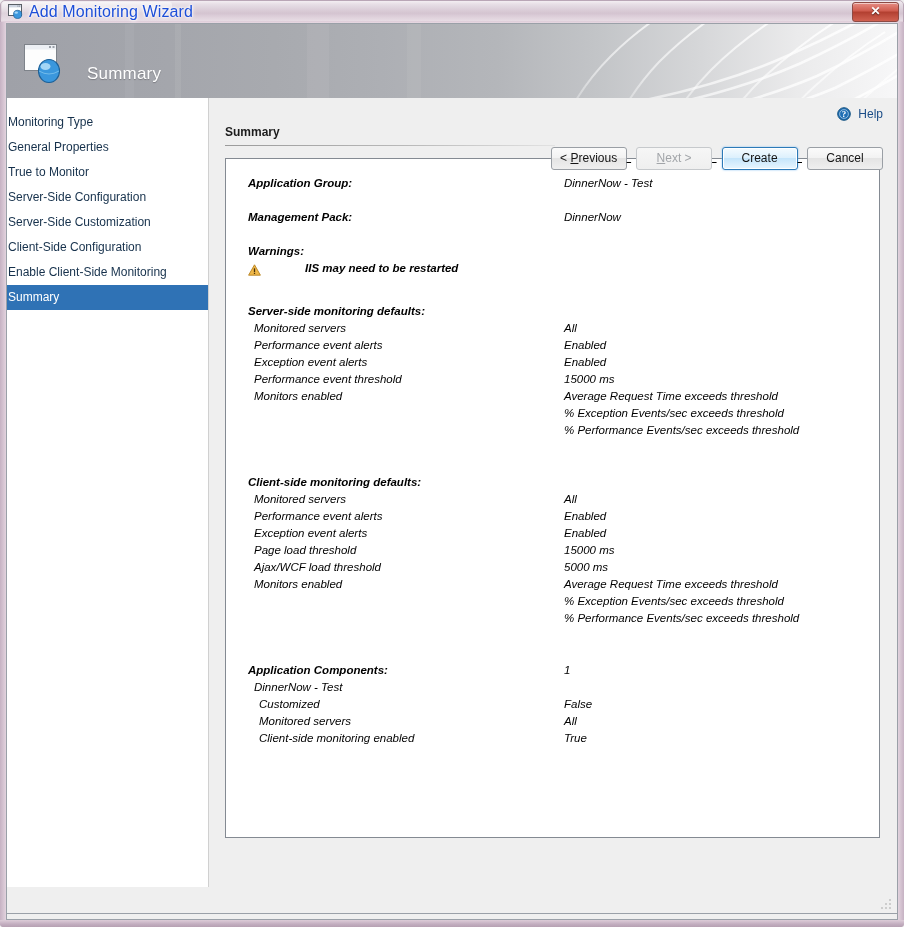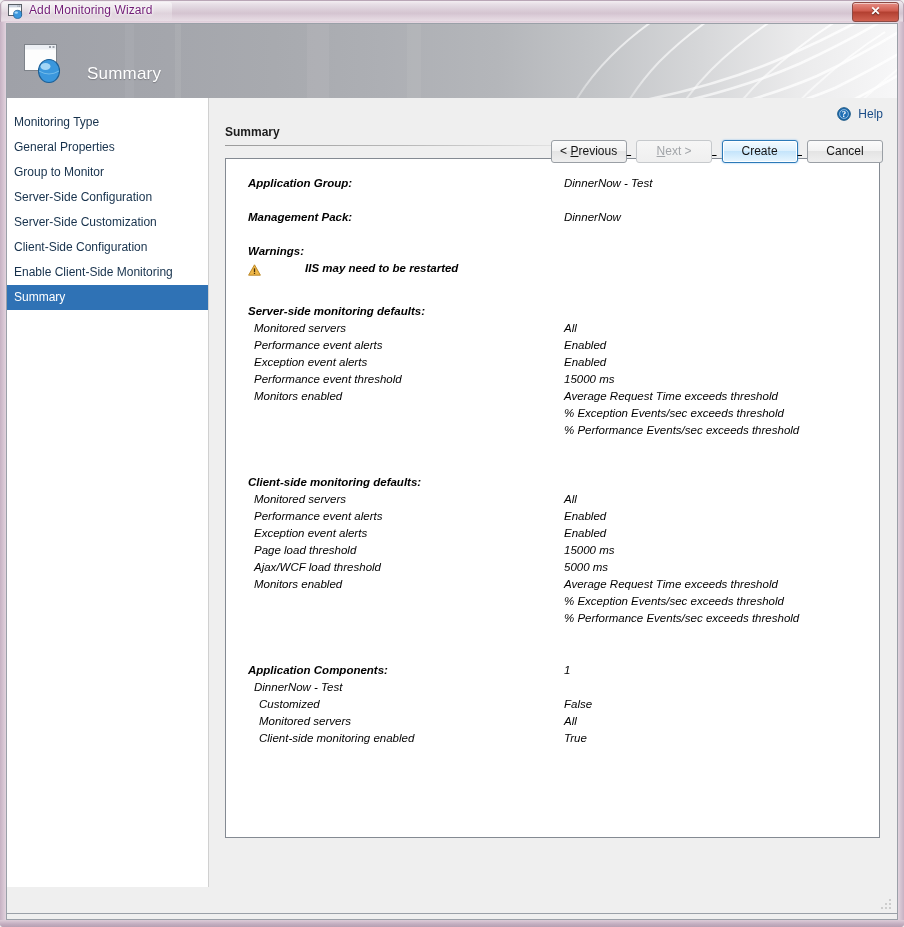--- a/index.html
+++ b/index.html
@@ -68,22 +68,22 @@
     z-index: 6;
   }
   .title-icon {
     position: absolute;
     left: 8px; top: 4px;
     width: 16px; height: 15px;
   }
   .title-text {
     position: absolute;
     left: 29px; top: 3px;
-    font-size: 12px;
-    color: #701a75;
+    font-size: 16px;
+    color: #1d4ed8;
     text-shadow: 0 0 3px #ffffff, 0 0 5px #ffffff, 0 0 2px #ffffff;
     letter-spacing: .1px;
     white-space: nowrap;
   }
   .title-hl {
     position: absolute;
     left: 2px; top: 2px;
     width: 170px; height: 19px;
     background: linear-gradient(180deg, rgba(255,255,255,.55), rgba(255,255,255,.05));
     border-radius: 3px;
@@ -173,21 +173,21 @@
     left: 0; top: 0;
     width: 202px; height: 789px;
     background: #ffffff;
     border-right: 1px solid #d0d0d0;
     box-sizing: border-box;
     padding-top: 12px;
   }
   .nav-item {
     height: 25px;
     line-height: 25px;
-    padding-left: 7px;
+    padding-left: 1px;
     font-size: 12px;
     color: #16314c;
     white-space: nowrap;
     cursor: pointer;
   }
   .nav-item.selected {
     background: #2f72b5;
     color: #ffffff;
   }
 
@@ -278,21 +278,21 @@
 
   
   #buttonbar {
     position: absolute;
     left: 0; top: 789px;
     width: 890px; height: 26px;
     background: #efefef;
   }
   #btn-strip {
     position: absolute;
-    right: 14px; top: 42px;
+    right: 14px; top: 49px;
     height: 24px;
     text-decoration: underline;
   }
   .btn {
     display: inline-block;
     width: 76px; height: 23px;
     line-height: 21px;
     margin-left: 5px;
     text-align: center;
     font-size: 12px;
@@ -411,21 +411,21 @@
         </svg>
       </span>
       <span id="banner-title">Summary</span>
     </div>
 
     <div id="body-row">
 
       <div id="sidebar">
         <div class="nav-item"><span>Monitoring Type</span></div>
         <div class="nav-item"><span>General Properties</span></div>
-        <div class="nav-item"><span>Group to Monitor</span></div>
+        <div class="nav-item"><span>True to Monitor</span></div>
         <div class="nav-item"><span>Server-Side Configuration</span></div>
         <div class="nav-item"><span>Server-Side Customization</span></div>
         <div class="nav-item"><span>Client-Side Configuration</span></div>
         <div class="nav-item"><span>Enable Client-Side Monitoring</span></div>
         <div class="nav-item selected"><span>Summary</span></div>
       </div>
 
       <div id="content">
 
         <div id="help-link">

